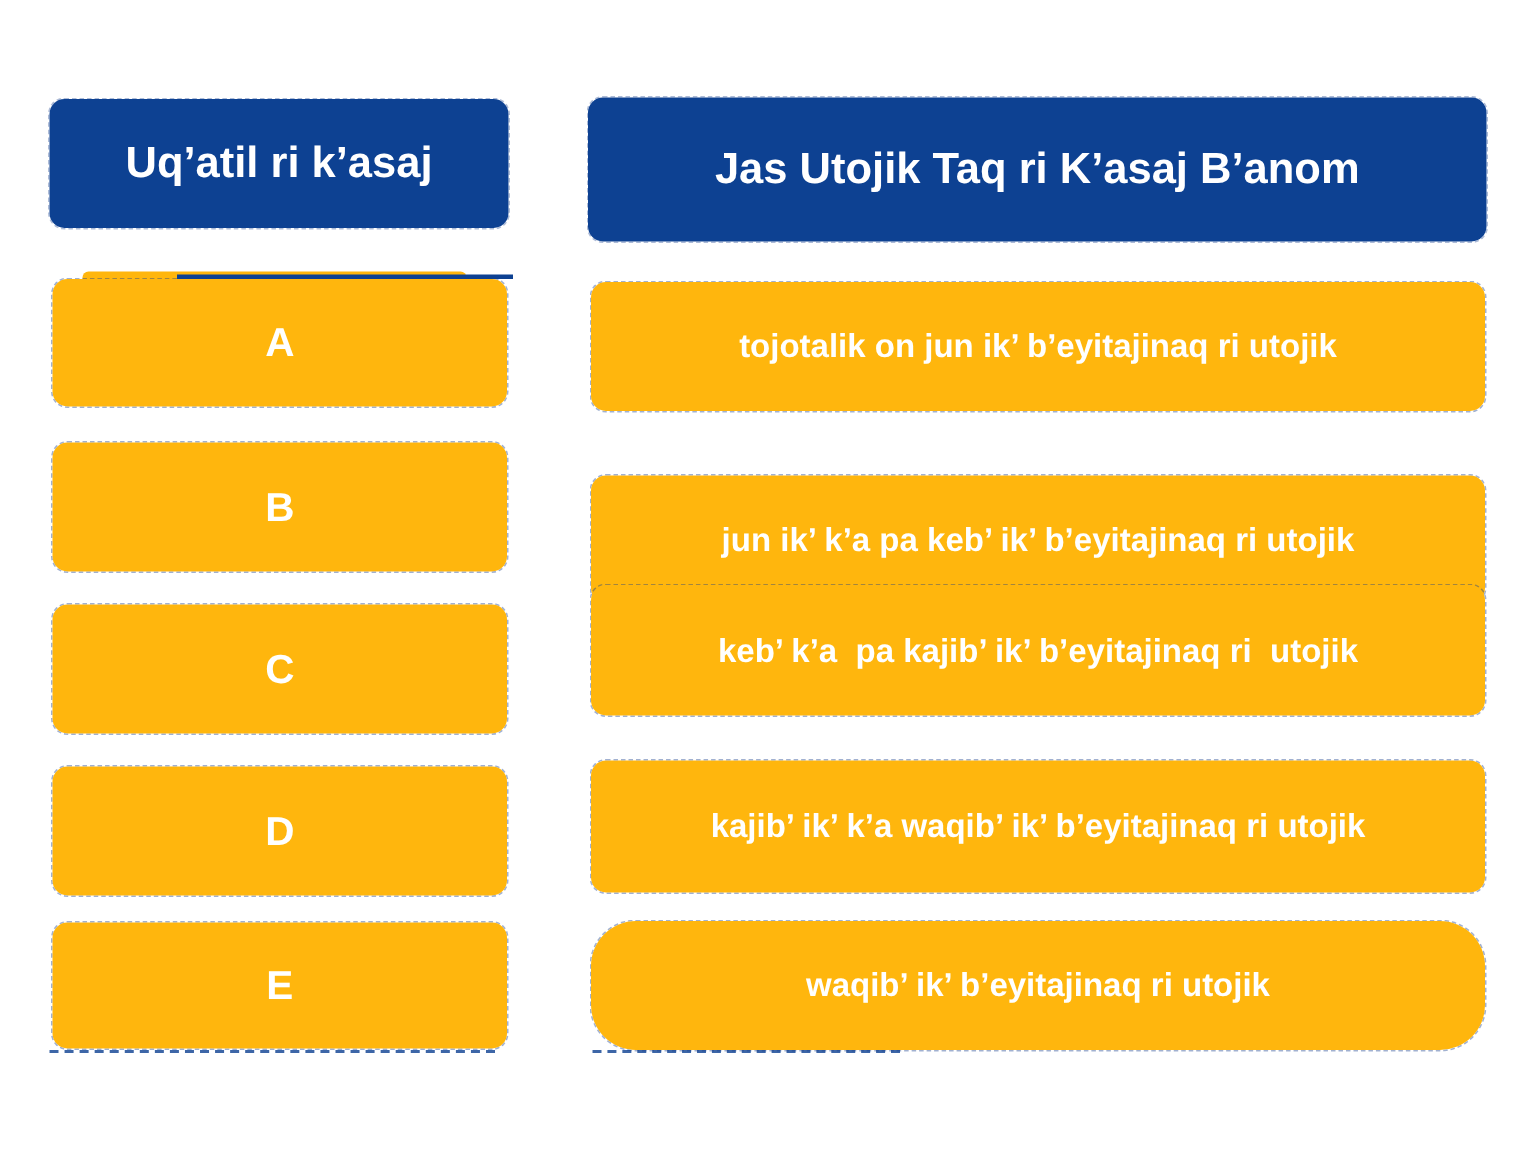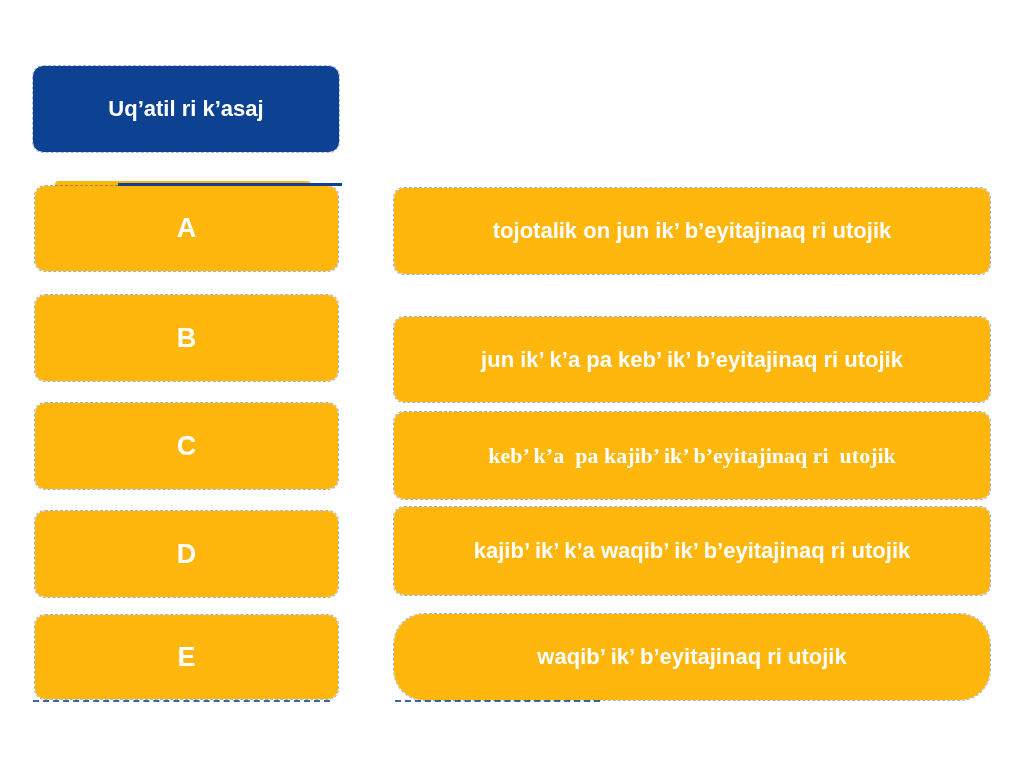--- a/index.html
+++ b/index.html
@@ -13,21 +13,21 @@
   }
 
   .header {
     position: absolute;
     background: #0d4192;
     color: #ffffff;
     border-radius: 10px;
     display: flex;
     align-items: center;
     justify-content: center;
-    font-size: 22px;
+    font-size: 29px;
     font-weight: bold;
     text-align: center;
     outline: 1px dashed rgba(20, 60, 140, 0.35);
   }
   .left-header  { left: 33px;  top: 66px; width: 306px; height: 86px; }
   .right-header { left: 392px; top: 65px; width: 599px; height: 96px; }
 
   .card {
     position: absolute;
     background: #ffb60d;
@@ -44,21 +44,21 @@
                 white-space: pre-wrap; padding: 0 12px; box-sizing: border-box; }
 
   .l0 { top: 186px; height: 85px; }
   .l1 { top: 295px; height: 86px; }
   .l2 { top: 403px; height: 86px; }
   .l3 { top: 511px; height: 86px; }
   .l4 { top: 615px; height: 84px; }
 
   .r0 { top: 188px; height: 86px; }
   .r1 { top: 296px; height: 85px; margin-top: 21px; }
-  .r2 { top: 412px; height: 87px; font-family: Liberation Serif, serif; }
+  .r2 { top: 390px; height: 87px; }
   .r3 { top: 507px; height: 88px; }
   .r4 { top: 614px; height: 86px; border-radius: 30px; }
 
   
   .card-a-backing {
     position: absolute; left: 55px; top: 181px; width: 256px; height: 12px;
     background: #ffb60d; border-radius: 4px 4px 0 0;
   }
   .line-a {
     position: absolute; left: 118px; top: 183px; width: 224px; height: 3px;
@@ -77,20 +77,21 @@
 <div class="canvas">
 
   <div class="card-a-backing"></div>
   <div class="line-a"></div>
   <div class="dash-1"></div>
   <div class="dash-2"></div>
   <div class="dash-3"></div>
 
   <div class="header left-header">Uq’atil ri k’asaj</div>
 
+  <div class="header right-header">Jas Utojik Taq ri K’asaj B’anom</div>
 
   <div class="card left-card l0">
     <span>A</span>
   </div>
   <div class="card left-card l1">
     <span>B</span>
   </div>
   <div class="card left-card l2">
     <span>C</span>
   </div>

